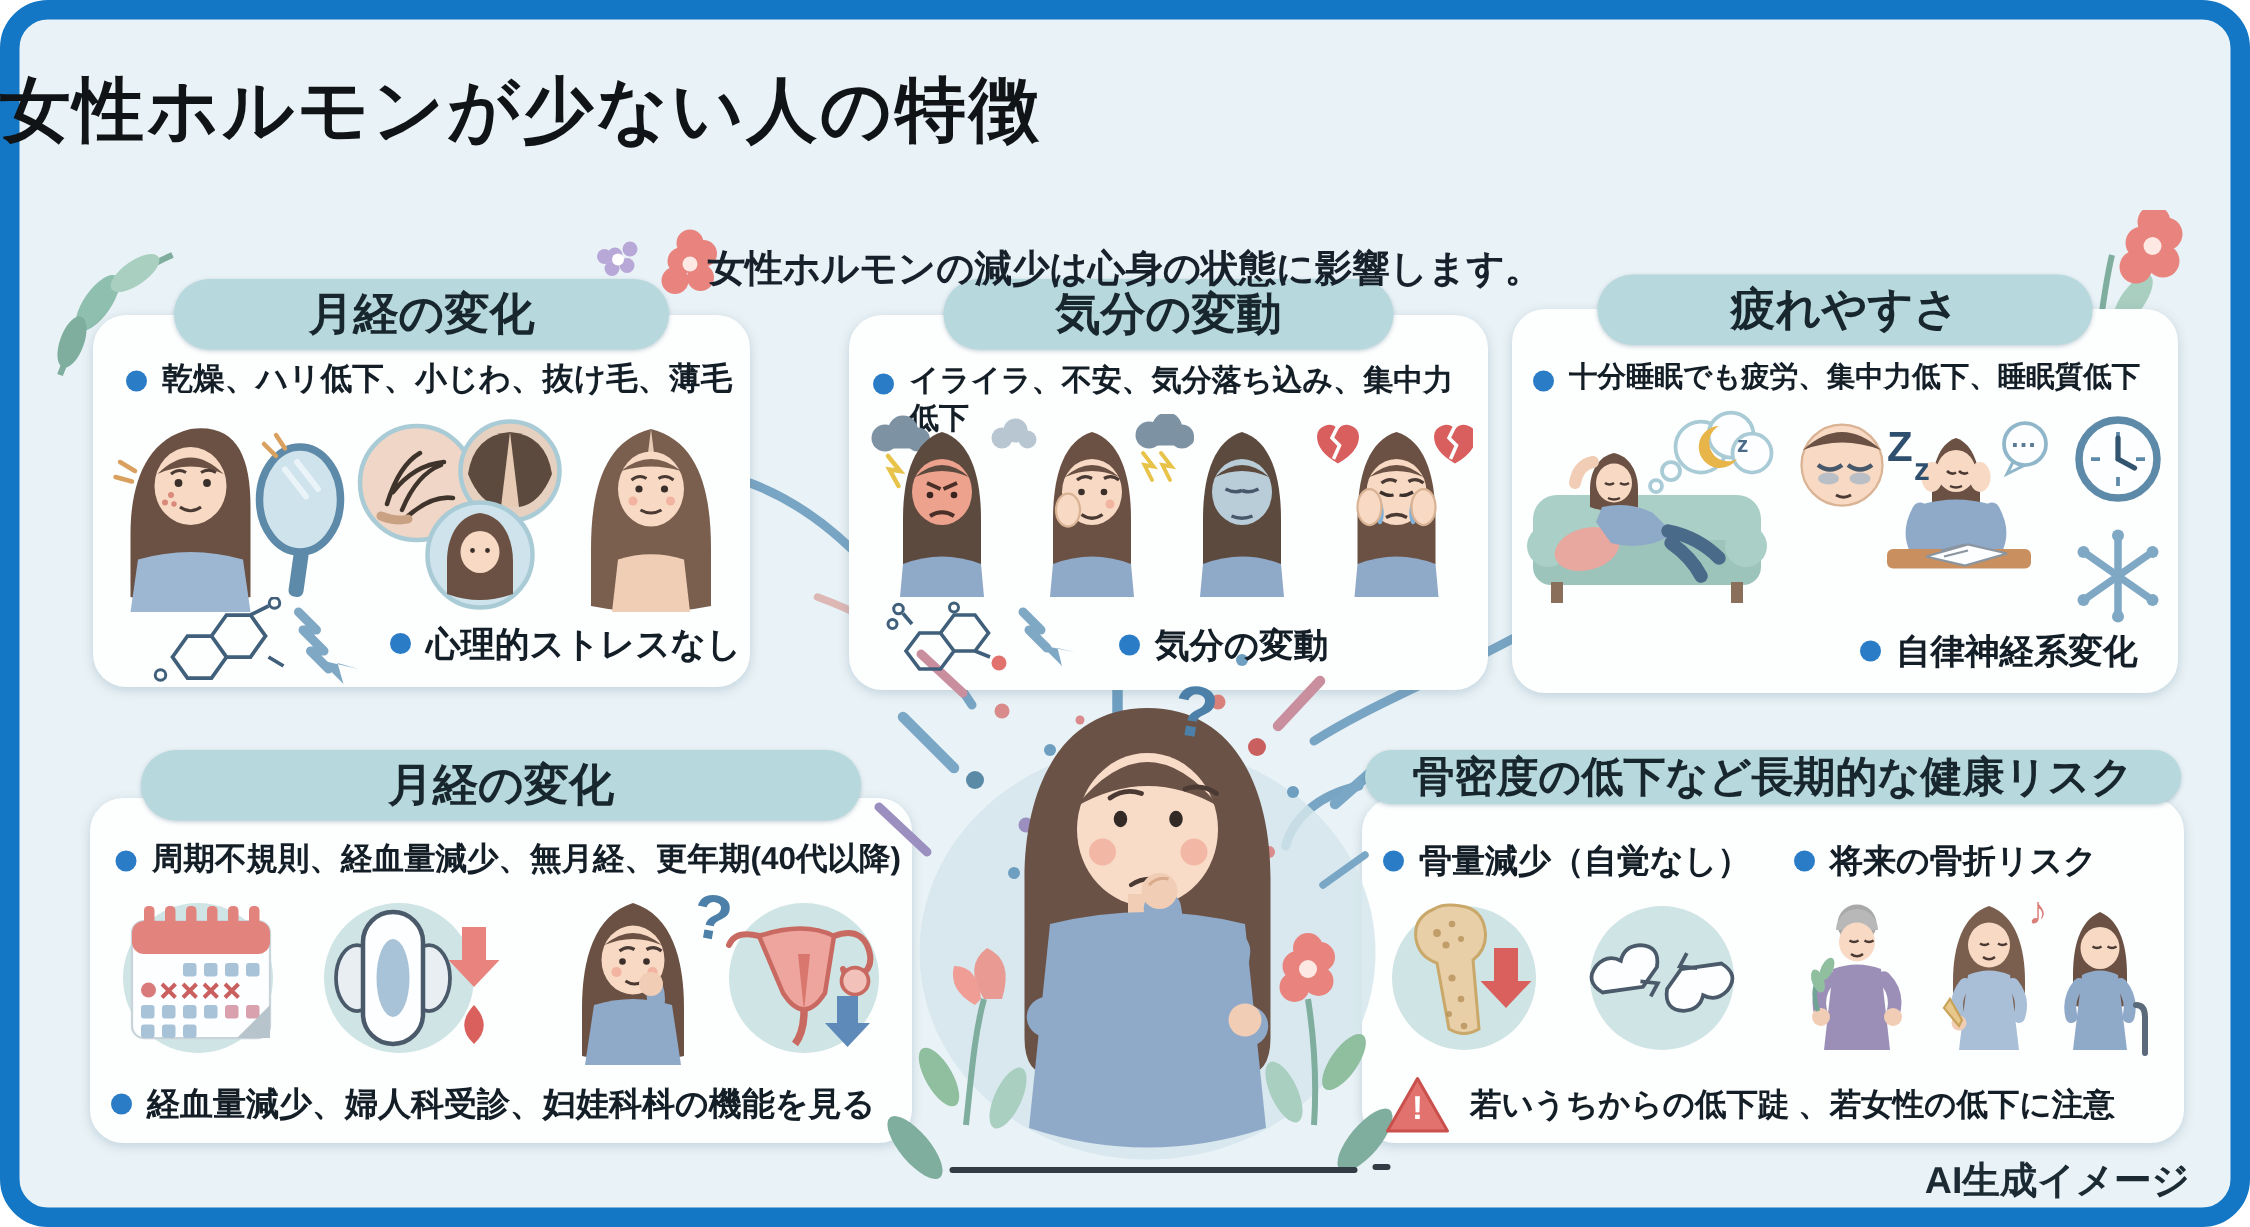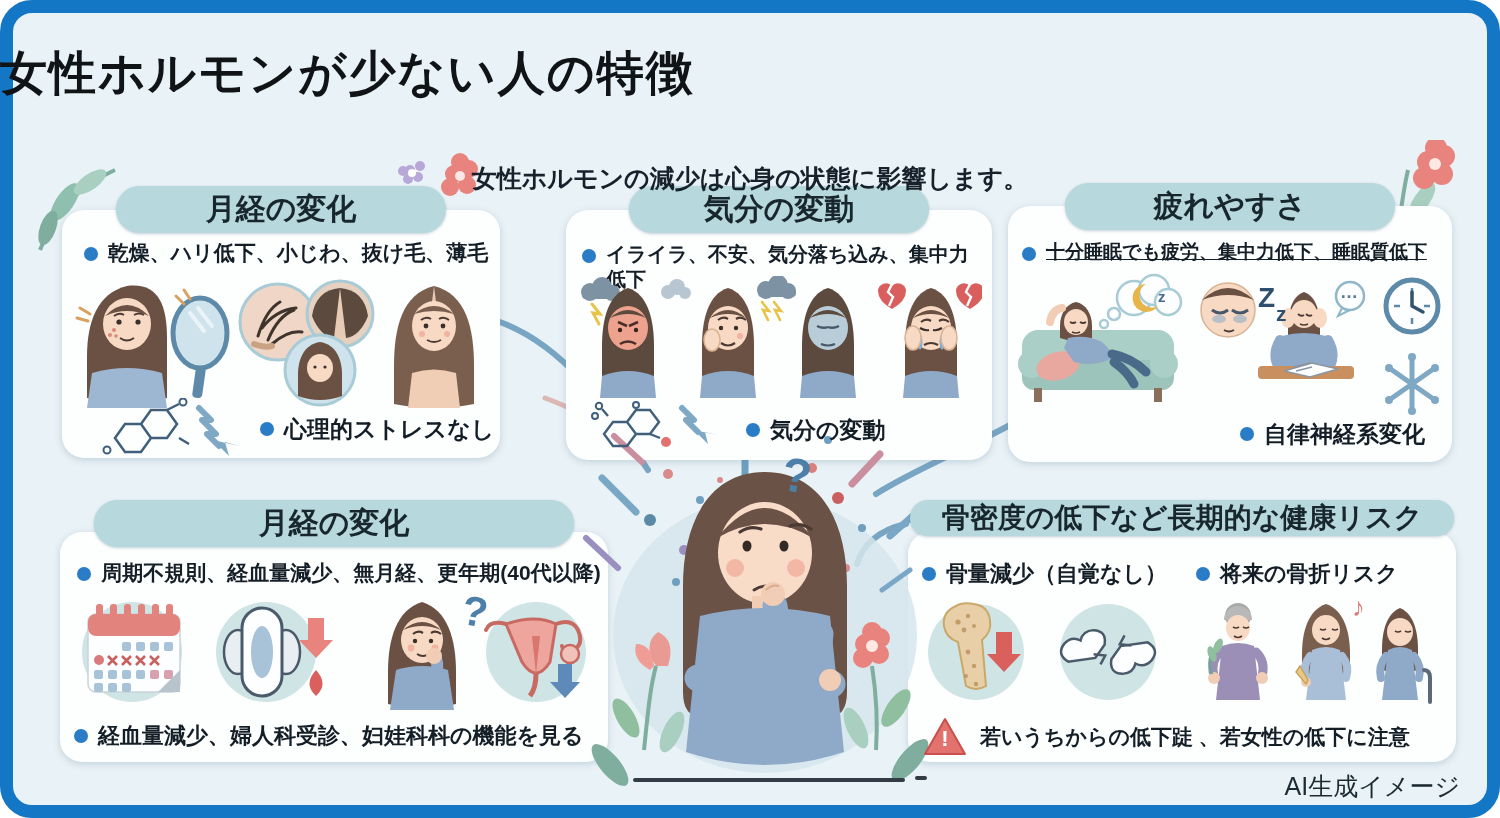--- a/index.html
+++ b/index.html
@@ -7,21 +7,21 @@
   body{font-family:"Liberation Sans","DejaVu Sans",sans-serif;}
   .stage{position:relative;width:1500px;height:818px;overflow:hidden;background:#ffffff;}
   .frame{position:absolute;inset:0;border:13px solid #1377c5;border-radius:32px;background:#e9f2f6;z-index:0;}
   .title{position:absolute;left:0;top:42px;width:100%;text-align:left;font-size:47px;font-weight:900;color:#111417;letter-spacing:2px;z-index:4;}
   .subtitle{position:absolute;left:0;top:115px;width:100%;text-align:center;font-size:25px;font-weight:700;color:#16212b;z-index:4;margin-top:47px;}
   .card{position:absolute;background:#fdfefe;border-radius:22px;box-shadow:0 2px 7px rgba(90,125,150,.28);z-index:2;}
   .pill{position:absolute;background:#b7d8dc;border-radius:28px;display:flex;align-items:center;justify-content:center;font-weight:900;color:#18262e;z-index:3;box-shadow:0 1px 3px rgba(80,120,140,.35);}
   .bullet{position:absolute;display:flex;align-items:flex-start;gap:10px;font-weight:800;color:#141e27;z-index:3;line-height:1.25;}
   .bdot{width:14px;height:14px;border-radius:50%;background:#2a7cc7;margin-top:7px;flex:none;}
   .glyph{position:absolute;z-index:4;font-weight:800;color:#33546f;}
-  .credit{position:absolute;right:40px;top:770px;font-size:25px;font-weight:400;color:#1c2b33;z-index:4;}
+  .credit{position:absolute;right:40px;top:770px;font-size:25px;font-weight:700;color:#1c2b33;z-index:4;}
   .groundline{position:absolute;left:633px;top:778px;width:272px;height:4px;background:#333c44;border-radius:2px;z-index:3;}
   .grounddash{position:absolute;left:915px;top:776px;width:12px;height:4px;background:#333c44;border-radius:2px;z-index:3;}
   svg{display:block;}
   .warn-tri{position:relative;width:46px;height:42px;flex:none;}
   .warn-tri svg{position:absolute;inset:0;}
   .warn-tri .mark{position:absolute;left:0;top:9px;width:100%;text-align:center;color:#fff;font-size:22px;font-weight:900;}
 </style>
 </head>
 <body>
 
@@ -228,21 +228,21 @@
   </svg>
   <div class="bullet" style="left:746px;top:416px;font-size:23px;">
     <span class="bdot"></span>
     <span>気分の変動</span>
   </div>
 
   <div class="card" style="left:1008px;top:206px;width:444px;height:256px;"></div>
   <div class="pill" style="left:1065px;top:183px;width:330px;height:47px;font-size:30px;">
     <span>疲れやすさ</span>
   </div>
-  <div class="bullet" style="left:1022px;top:240px;width:424px;font-size:19px;text-decoration:underline;">
+  <div class="bullet" style="left:1022px;top:240px;width:424px;font-size:19px;">
     <span class="bdot"></span>
     <span>十分睡眠でも疲労、集中力低下、睡眠質低下</span>
   </div>
   <svg style="position:absolute;left:1016px;top:272px;z-index:3;" width="428" height="150" viewBox="0 0 428 150">
 
     <rect x="6" y="58" width="152" height="40" rx="16" fill="#a9cfc6"></rect>
     <rect x="6" y="88" width="152" height="30" rx="12" fill="#9cc4ba"></rect>
     <circle cx="16" cy="92" r="14" fill="#a9cfc6"></circle>
       <circle cx="148" cy="92" r="14" fill="#a9cfc6"></circle>
     <rect x="18" y="116" width="8" height="14" fill="#8a6f5a"></rect>

